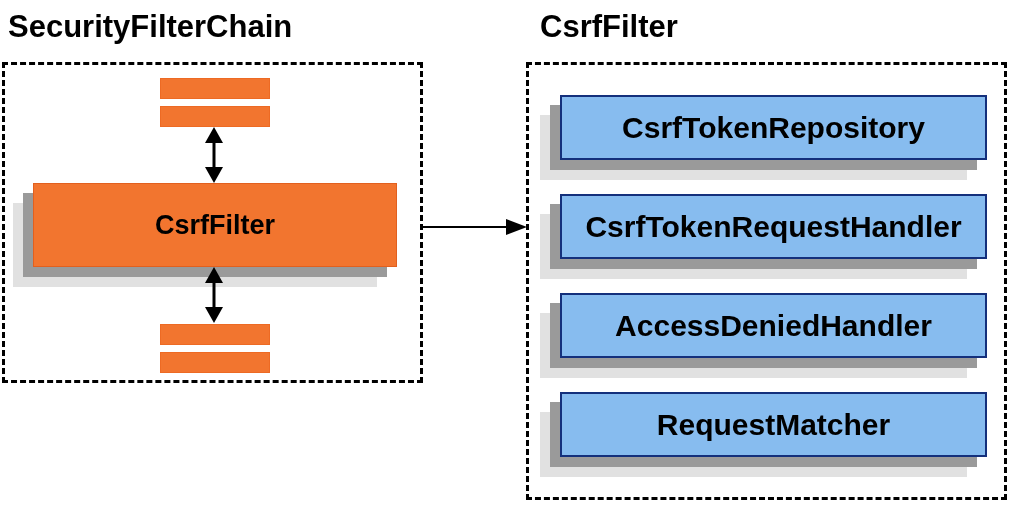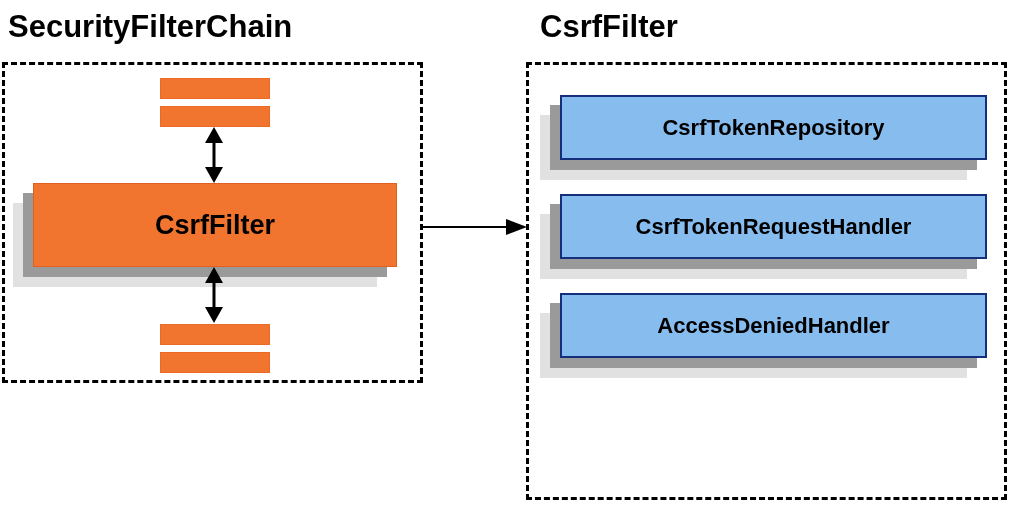--- a/index.html
+++ b/index.html
@@ -65,21 +65,21 @@
     position: absolute;
     left: 560px;
     width: 427px;
     height: 65px;
     background: #87BCEF;
     border: 2px solid #14307C;
     box-shadow: -10px 10px 0 #9A9A9A, -20px 20px 0 #E1E1E1;
     display: flex;
     align-items: center;
     justify-content: center;
-    font-size: 22px;
+    font-size: 30px;
     font-weight: bold;
     color: #000000;
     white-space: nowrap;
   }
   .component-box.c0 { top: 95px; }
   .component-box.c1 { top: 194px; }
   .component-box.c2 { top: 293px; }
   .component-box.c3 { top: 392px; }
 
   .v-arrow { position: absolute; left: 201px; width: 26px; height: 56px; }
@@ -128,14 +128,17 @@
 
   <div class="component-box c0">
     <span>CsrfTokenRepository</span>
   </div>
   <div class="component-box c2">
     <span>AccessDeniedHandler</span>
   </div>
   <div class="component-box c1">
     <span>CsrfTokenRequestHandler</span>
   </div>
+  <div class="component-box c3">
+    <span>RequestMatcher</span>
+  </div>
 
 </div>
 
 </body></html>

